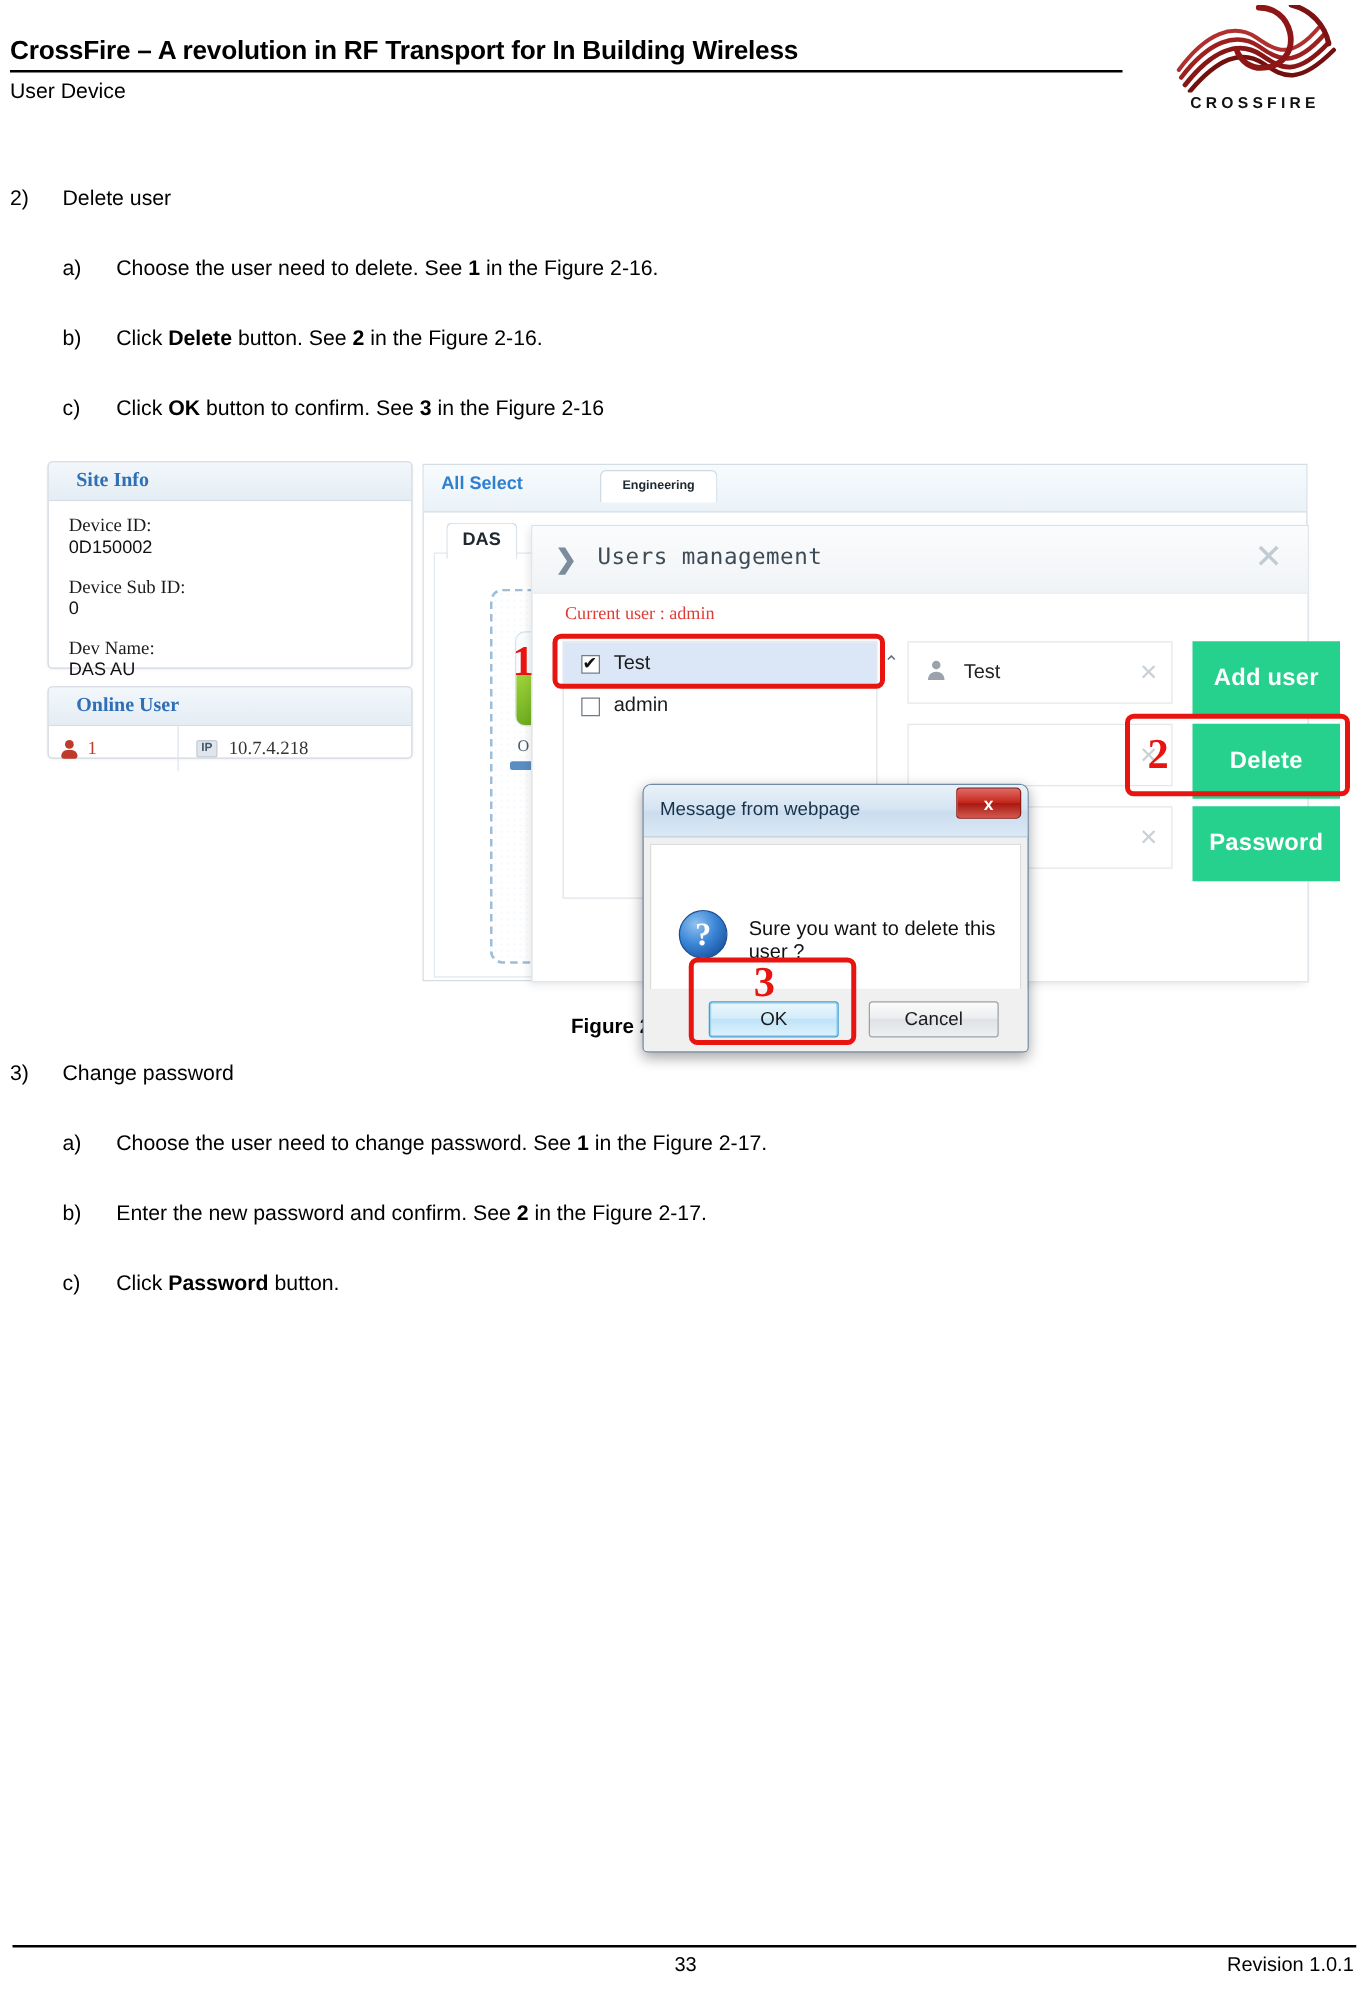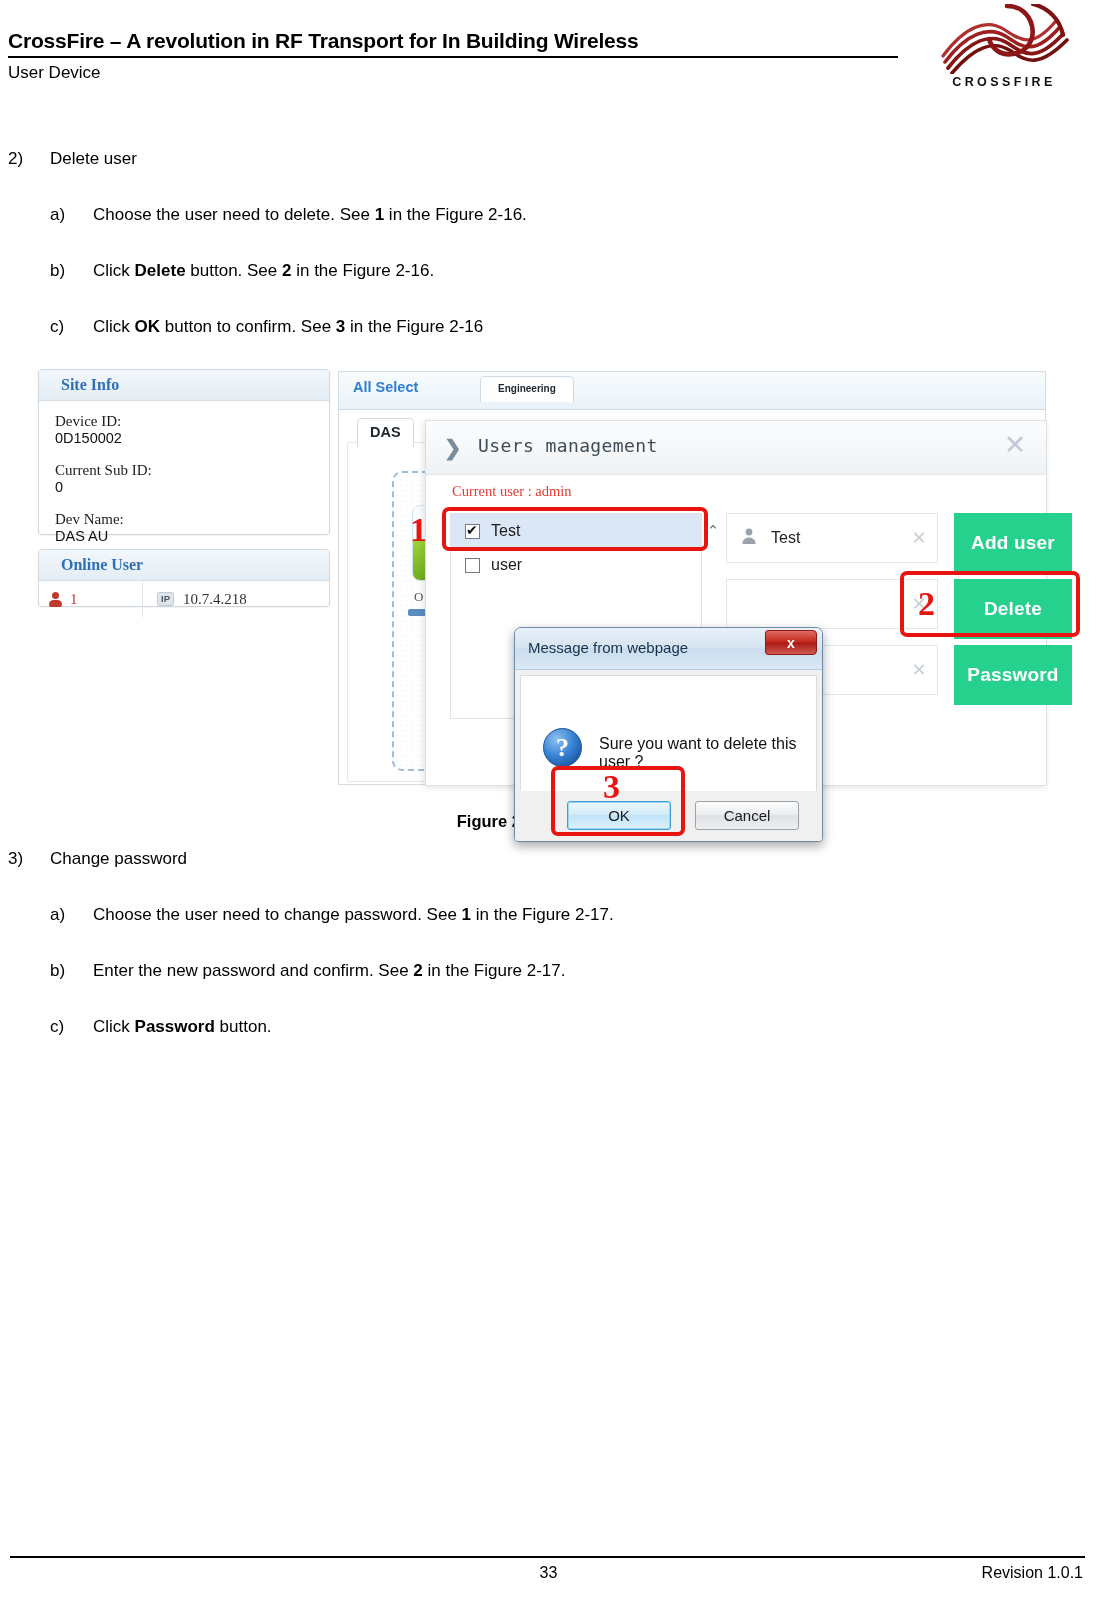--- a/index.html
+++ b/index.html
@@ -446,21 +446,21 @@
 <div class="figure">
 
   <div class="panel" id="site-info">
     <div class="panel-head">Site Info</div>
     <div class="panel-body">
       <div class="kv">
         <span class="k">Device ID:</span>
         <span class="v">0D150002</span>
       </div>
       <div class="kv">
-        <span class="k">Current Sub ID:</span>
+        <span class="k">Device Sub ID:</span>
         <span class="v">0</span>
       </div>
       <div class="kv">
         <span class="k">Dev Name:</span>
         <span class="v">DAS AU</span>
       </div>
       <div class="kv">
         <span class="k">Dev Type:</span>
         <span class="v">MasterAU</span>
       </div>
@@ -504,21 +504,21 @@
 
       <div class="current-user">Current user : admin</div>
 
       <div class="userlist">
         <div class="ul-item sel">
           <span class="cb on"></span>
           <span>Test</span>
         </div>
         <div class="ul-item">
           <span class="cb"></span>
-          <span>user</span>
+          <span>admin</span>
         </div>
         <div class="scroll-up">⌃</div>
       </div>
 
       <div class="field" id="field-user">
         <span class="fi-icon">
           <svg width="18" height="18" viewBox="0 0 18 18">
             <circle cx="9" cy="5" r="3.4" fill="#9aa3ab"></circle>
             <path d="M2.4,17 C2.4,12.6 5.4,10.4 9,10.4 C12.6,10.4 15.6,12.6 15.6,17 Z" fill="#9aa3ab"></path>
           </svg>

